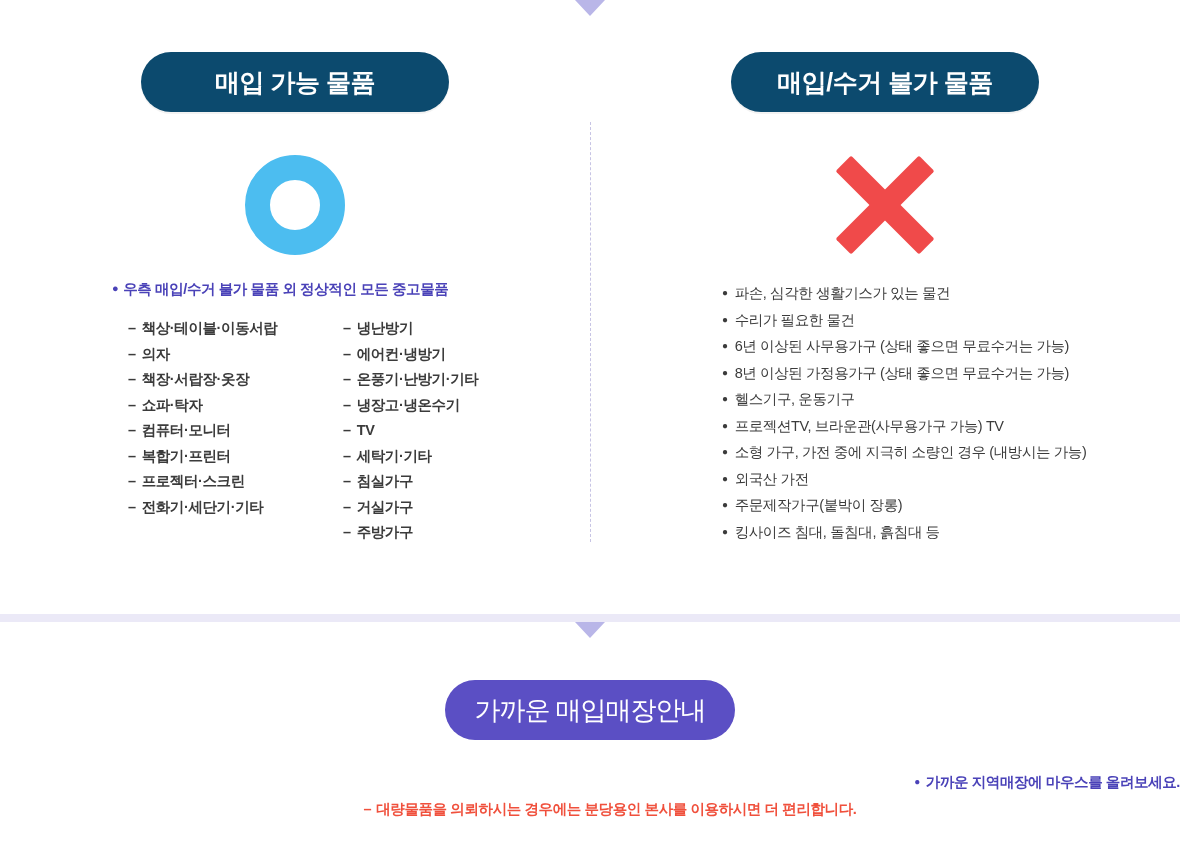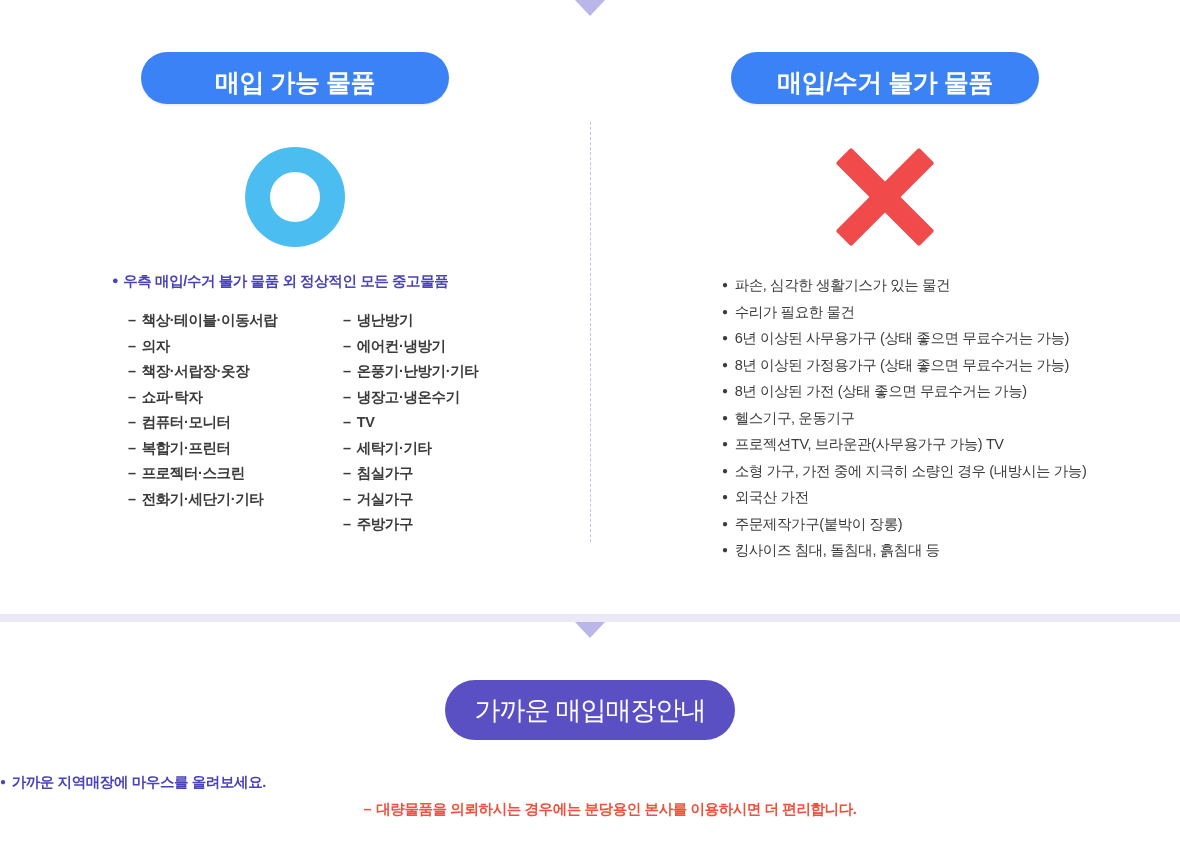--- a/index.html
+++ b/index.html
@@ -51,29 +51,29 @@
     border-left: 1px dashed #c7c4e4;
   }
 
   .panel { position: absolute; top: 0; }
   .panel-left { left: 0; width: 590px; }
   .panel-right { left: 590px; width: 590px; }
 
   .pill {
     display: block;
     margin: 30px auto 0 auto;
-    background: #3b82f6;
+    background: #0c4a6e;
     color: #ffffff;
     border-radius: 34px;
     font-size: 25px;
     font-weight: bold;
     letter-spacing: -0.5px;
     text-align: center;
     line-height: 60px;
-    height: 52px;
+    height: 60px;
     box-shadow: 0 2px 0 rgba(0,0,0,0.05);
   }
   .pill-left { width: 308px; }
   .pill-right { width: 308px; }
 
   
   .mark-wrap {
     height: 150px;
     display: flex;
     align-items: center;
@@ -187,21 +187,21 @@
     background: #5b4fc4;
     color: #fff;
     font-size: 26px;
     font-weight: normal;
     border-radius: 34px;
     text-align: center;
     letter-spacing: -1px;
   }
   .bottom-note {
     margin-top: 33px;
-    text-align: left;
+    text-align: right;
     font-size: 14.5px;
     color: #4a42b8;
     font-weight: bold;
     letter-spacing: -0.4px;
   }
   .bottom-note .dot { font-size: 10px; margin-right: 6px; vertical-align: 2px; }
   .bottom-note2 {
     margin-top: 8px;
     text-align: center;
     font-size: 14.5px;
@@ -268,21 +268,20 @@
         <span class="a"></span>
           <span class="b"></span>
       </div>
     </div>
 
     <div class="right-list">
       <div class="bullet-item"><span class="dot">●</span><span>파손, 심각한 생활기스가 있는 물건</span></div>
       <div class="bullet-item"><span class="dot">●</span><span>수리가 필요한 물건</span></div>
       <div class="bullet-item"><span class="dot">●</span><span>6년 이상된 사무용가구 (상태 좋으면 무료수거는 가능)</span></div>
       <div class="bullet-item"><span class="dot">●</span><span>8년 이상된 가정용가구 (상태 좋으면 무료수거는 가능)</span></div>
-      <div class="bullet-item"><span class="dot">●</span><span>8년 이상된 가전 (상태 좋으면 무료수거는 가능)</span></div>
       <div class="bullet-item"><span class="dot">●</span><span>헬스기구, 운동기구</span></div>
       <div class="bullet-item"><span class="dot">●</span><span>프로젝션TV, 브라운관(사무용가구 가능) TV</span></div>
       <div class="bullet-item"><span class="dot">●</span><span>소형 가구, 가전 중에 지극히 소량인 경우 (내방시는 가능)</span></div>
       <div class="bullet-item"><span class="dot">●</span><span>외국산 가전</span></div>
       <div class="bullet-item"><span class="dot">●</span><span>주문제작가구(붙박이 장롱)</span></div>
       <div class="bullet-item"><span class="dot">●</span><span>킹사이즈 침대, 돌침대, 흙침대 등</span></div>
     </div>
   </div>
 </div>
 

